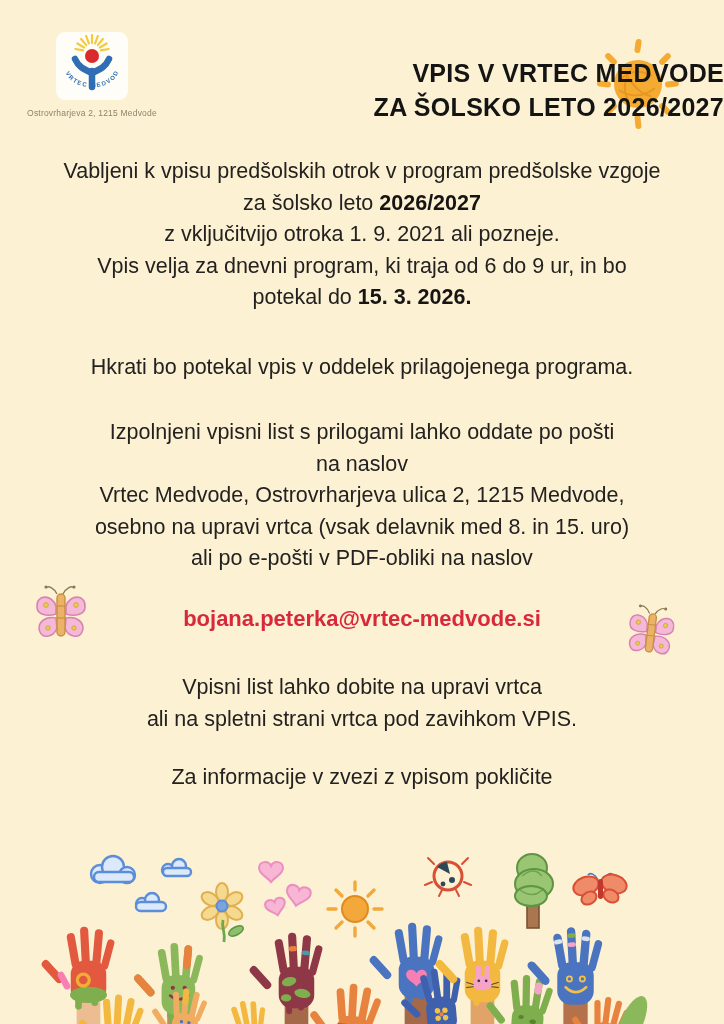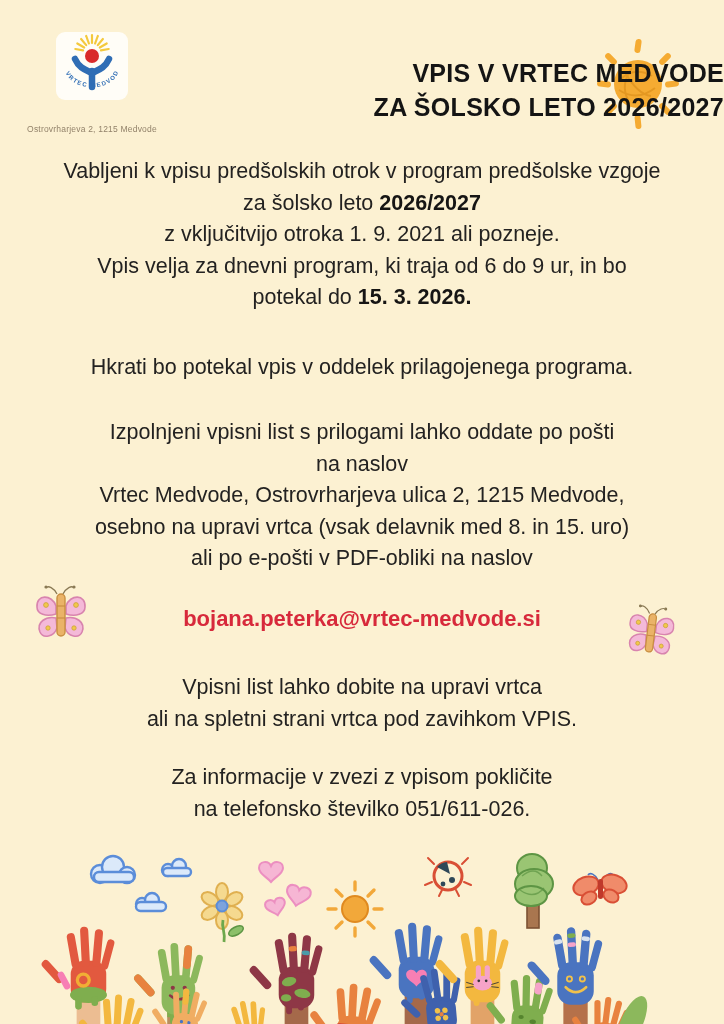--- a/index.html
+++ b/index.html
@@ -1,21 +1,21 @@
 <!DOCTYPE html>
 <html><head>
 <meta charset="utf-8">
 <style>
   html,body{margin:0;padding:0;}
   body{width:724px;height:1024px;font-family:"Liberation Sans",sans-serif;}
   .poster{position:relative;width:724px;height:1024px;background:#fcf1d2;overflow:hidden;}
 
   
   .logo-block{position:absolute;left:26px;top:30px;width:132px;text-align:center;}
-  .logo-address{margin-top:18px;font-size:8.5px;color:#92826a;letter-spacing:.2px;white-space:nowrap;}
+  .logo-address{margin-top:2px;font-size:8.5px;color:#92826a;letter-spacing:.2px;white-space:nowrap;}
 
   
   .top-sun{position:absolute;left:592px;top:36px;}
 
   
   .title{position:absolute;top:56px;left:0;width:100%;text-align:right;
          font-weight:bold;font-size:25px;line-height:34px;color:#141414;letter-spacing:.3px;}
 
   
   .para{position:absolute;left:0;width:100%;text-align:center;
@@ -112,21 +112,20 @@
 
   <div class="email-line">bojana.peterka@vrtec-medvode.si</div>
 
   <div class="para p4">
     <div>Vpisni list lahko dobite na upravi vrtca</div>
     <div>ali na spletni strani vrtca pod zavihkom VPIS.</div>
   </div>
 
   <div class="para p5">
     <div>Za informacije v zvezi z vpisom pokličite</div>
-    <div>na telefonsko številko 051/611-026.</div>
   </div>
 
   <svg class="butterfly-left" width="58" height="68" viewBox="0 0 58 68">
     <g stroke="#8a7a55" stroke-width="1.3" fill="none">
       <path d="M25,14 C22,8 16,5 14,8"></path>
         <path d="M31,14 C34,8 40,5 42,8"></path>
     </g>
     <circle cx="14" cy="7" r="1.6" fill="#8a7a55"></circle>
       <circle cx="42" cy="7" r="1.6" fill="#8a7a55"></circle>
     <g fill="#f4b9d8" stroke="#d884ae" stroke-width="1.6">

